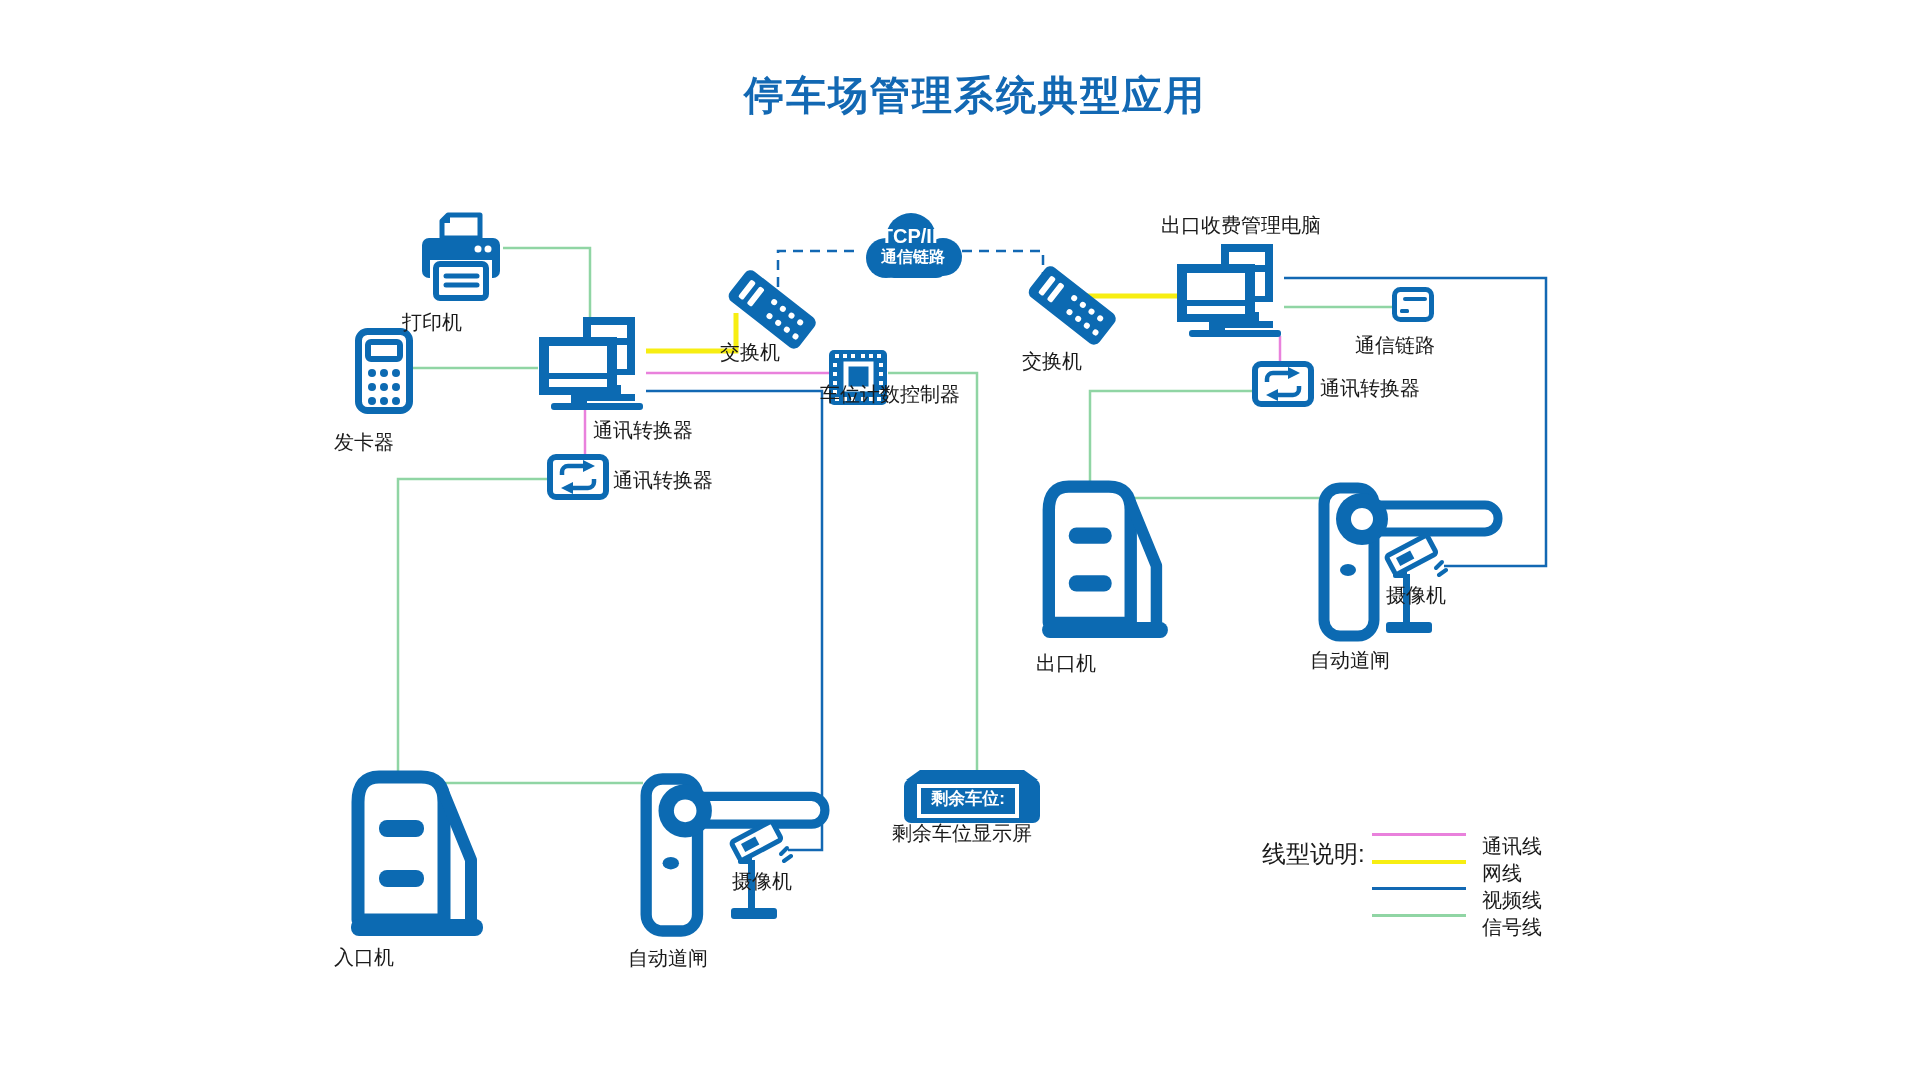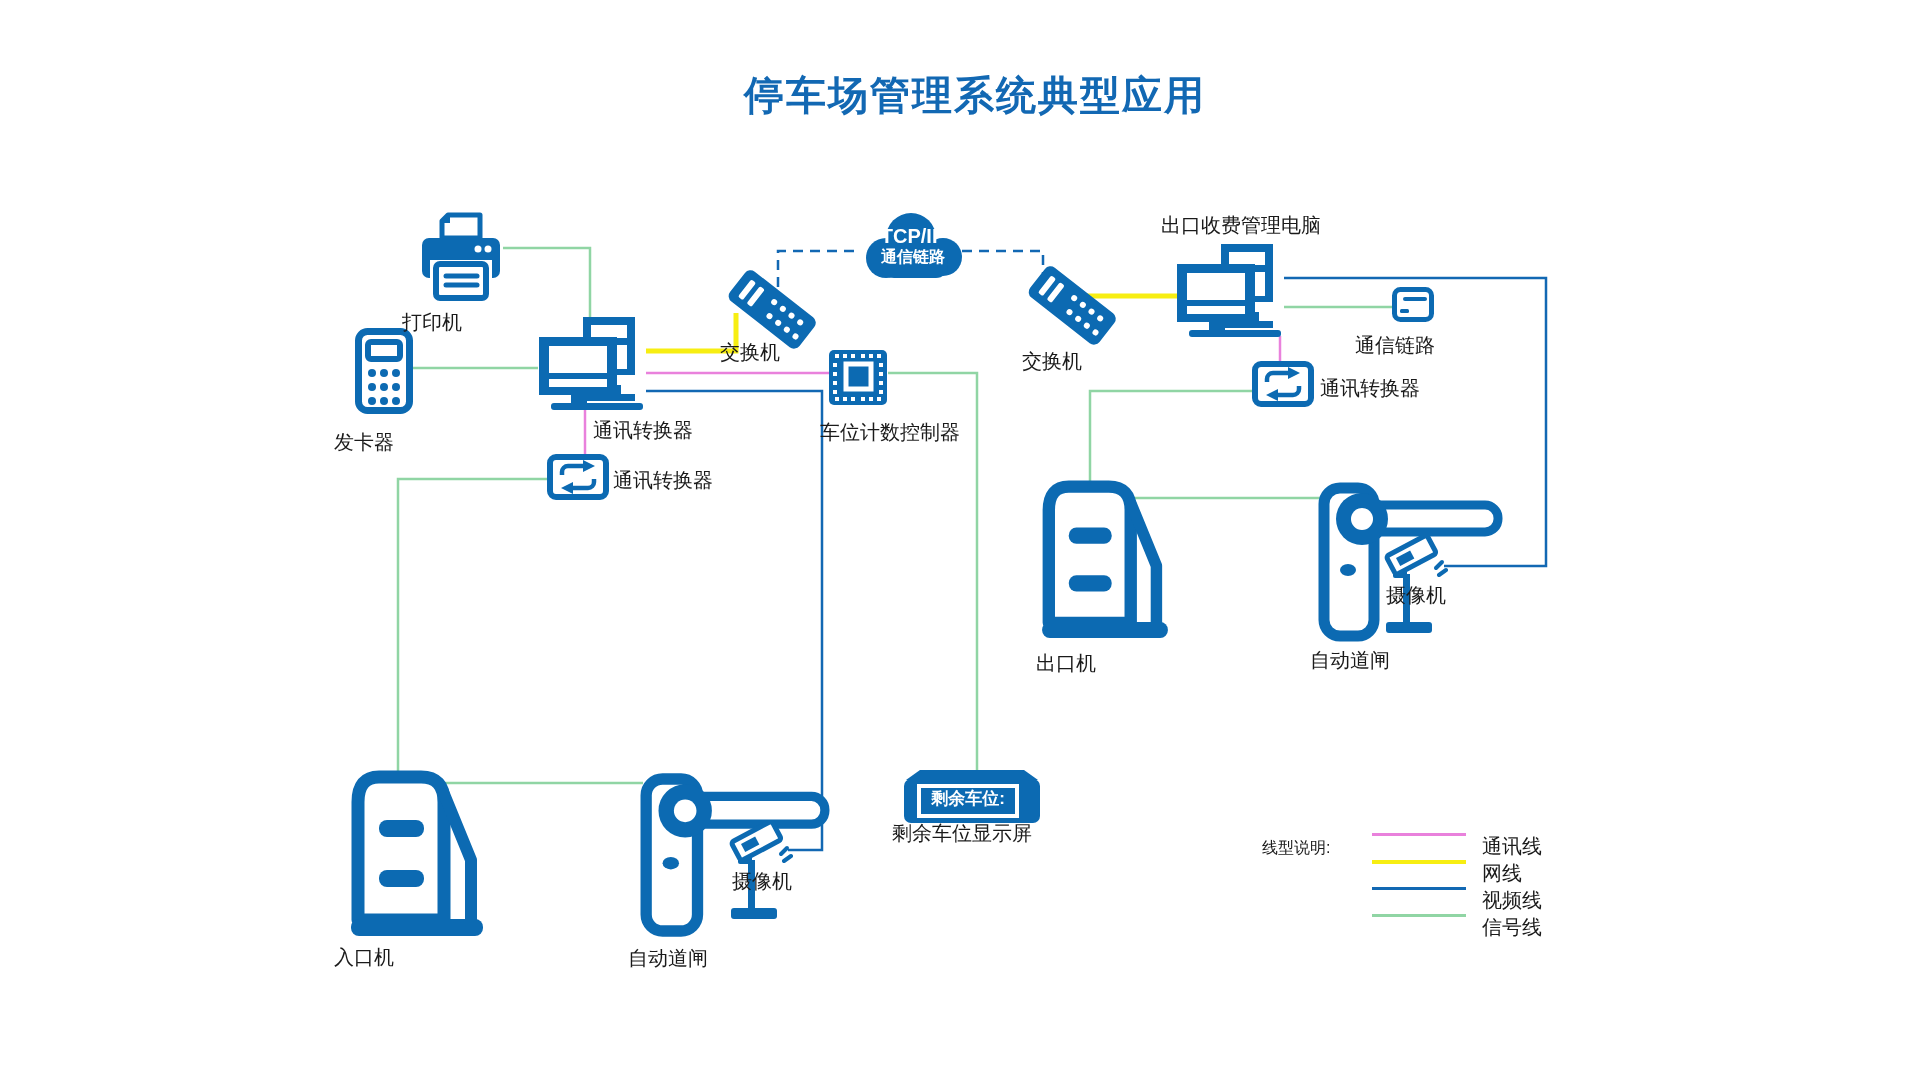--- a/index.html
+++ b/index.html
@@ -9,21 +9,21 @@
   .node{position:absolute;z-index:2;}
   .lbl{position:absolute;z-index:3;font-size:20px;color:#1a1a1a;white-space:nowrap;}
   #title{position:absolute;left:575px;top:48px;width:800px;text-align:center;
          font-size:40px;font-weight:700;color:#1268b3;letter-spacing:2px;z-index:3;}
   .cloud-text{position:absolute;left:858px;top:205px;width:110px;z-index:3;text-align:center;
               color:#fff;font-weight:700;line-height:1.15;}
   .cloud-text .t1{font-size:20px;}
   .cloud-text .t2{font-size:16px;}
   .screen-text{position:absolute;left:920px;top:764px;width:96px;height:29px;line-height:29px;z-index:3;
                text-align:center;color:#fff;font-weight:700;font-size:17px;}
-  #legend-title{position:absolute;left:1262px;top:818px;font-size:16px;color:#1a1a1a;z-index:3;}
+  #legend-title{position:absolute;left:1262px;top:818px;font-size:24px;color:#1a1a1a;z-index:3;}
   .legend-row{position:absolute;left:1372px;width:220px;height:20px;display:flex;align-items:flex-start;z-index:3;}
   .legend-swatch{display:inline-block;width:94px;height:3px;margin-right:16px;}
   .legend-label{font-size:20px;color:#1a1a1a;white-space:nowrap;}
   .rot38{transform:rotate(38deg);}
 </style>
 </head>
 <body>
 
 <div id="canvas">
 
@@ -288,21 +288,21 @@
     <div class="t1">TCP/IP</div>
     <div class="t2">通信链路</div>
   </div>
   <div class="screen-text">剩余车位:</div>
 
   <div class="lbl" style="left:402px;top:289px;width:120px">打印机</div>
   <div class="lbl" style="left:334px;top:409px;width:120px">发卡器</div>
   <div class="lbl" style="left:593px;top:397px;width:124px">通讯转换器</div>
   <div class="lbl" style="left:720px;top:319px;width:120px">交换机</div>
   <div class="lbl" style="left:1022px;top:328px;width:120px">交换机</div>
-  <div class="lbl" style="left:820px;top:399px;width:160px">车位计数控制器</div>
+  <div class="lbl" style="left:820px;top:361px;width:160px">车位计数控制器</div>
   <div class="lbl" style="left:1161px;top:192px;width:180px">出口收费管理电脑</div>
   <div class="lbl" style="left:1355px;top:312px;width:120px">通信链路</div>
   <div class="lbl" style="left:613px;top:447px;width:120px">通讯转换器</div>
   <div class="lbl" style="left:1320px;top:355px;width:120px">通讯转换器</div>
   <div class="lbl" style="left:334px;top:924px;width:120px">入口机</div>
   <div class="lbl" style="left:1036px;top:630px;width:120px">出口机</div>
   <div class="lbl" style="left:628px;top:925px;width:120px">自动道闸</div>
   <div class="lbl" style="left:1310px;top:627px;width:120px">自动道闸</div>
   <div class="lbl" style="left:732px;top:848px;width:120px">摄像机</div>
   <div class="lbl" style="left:1386px;top:562px;width:120px">摄像机</div>

